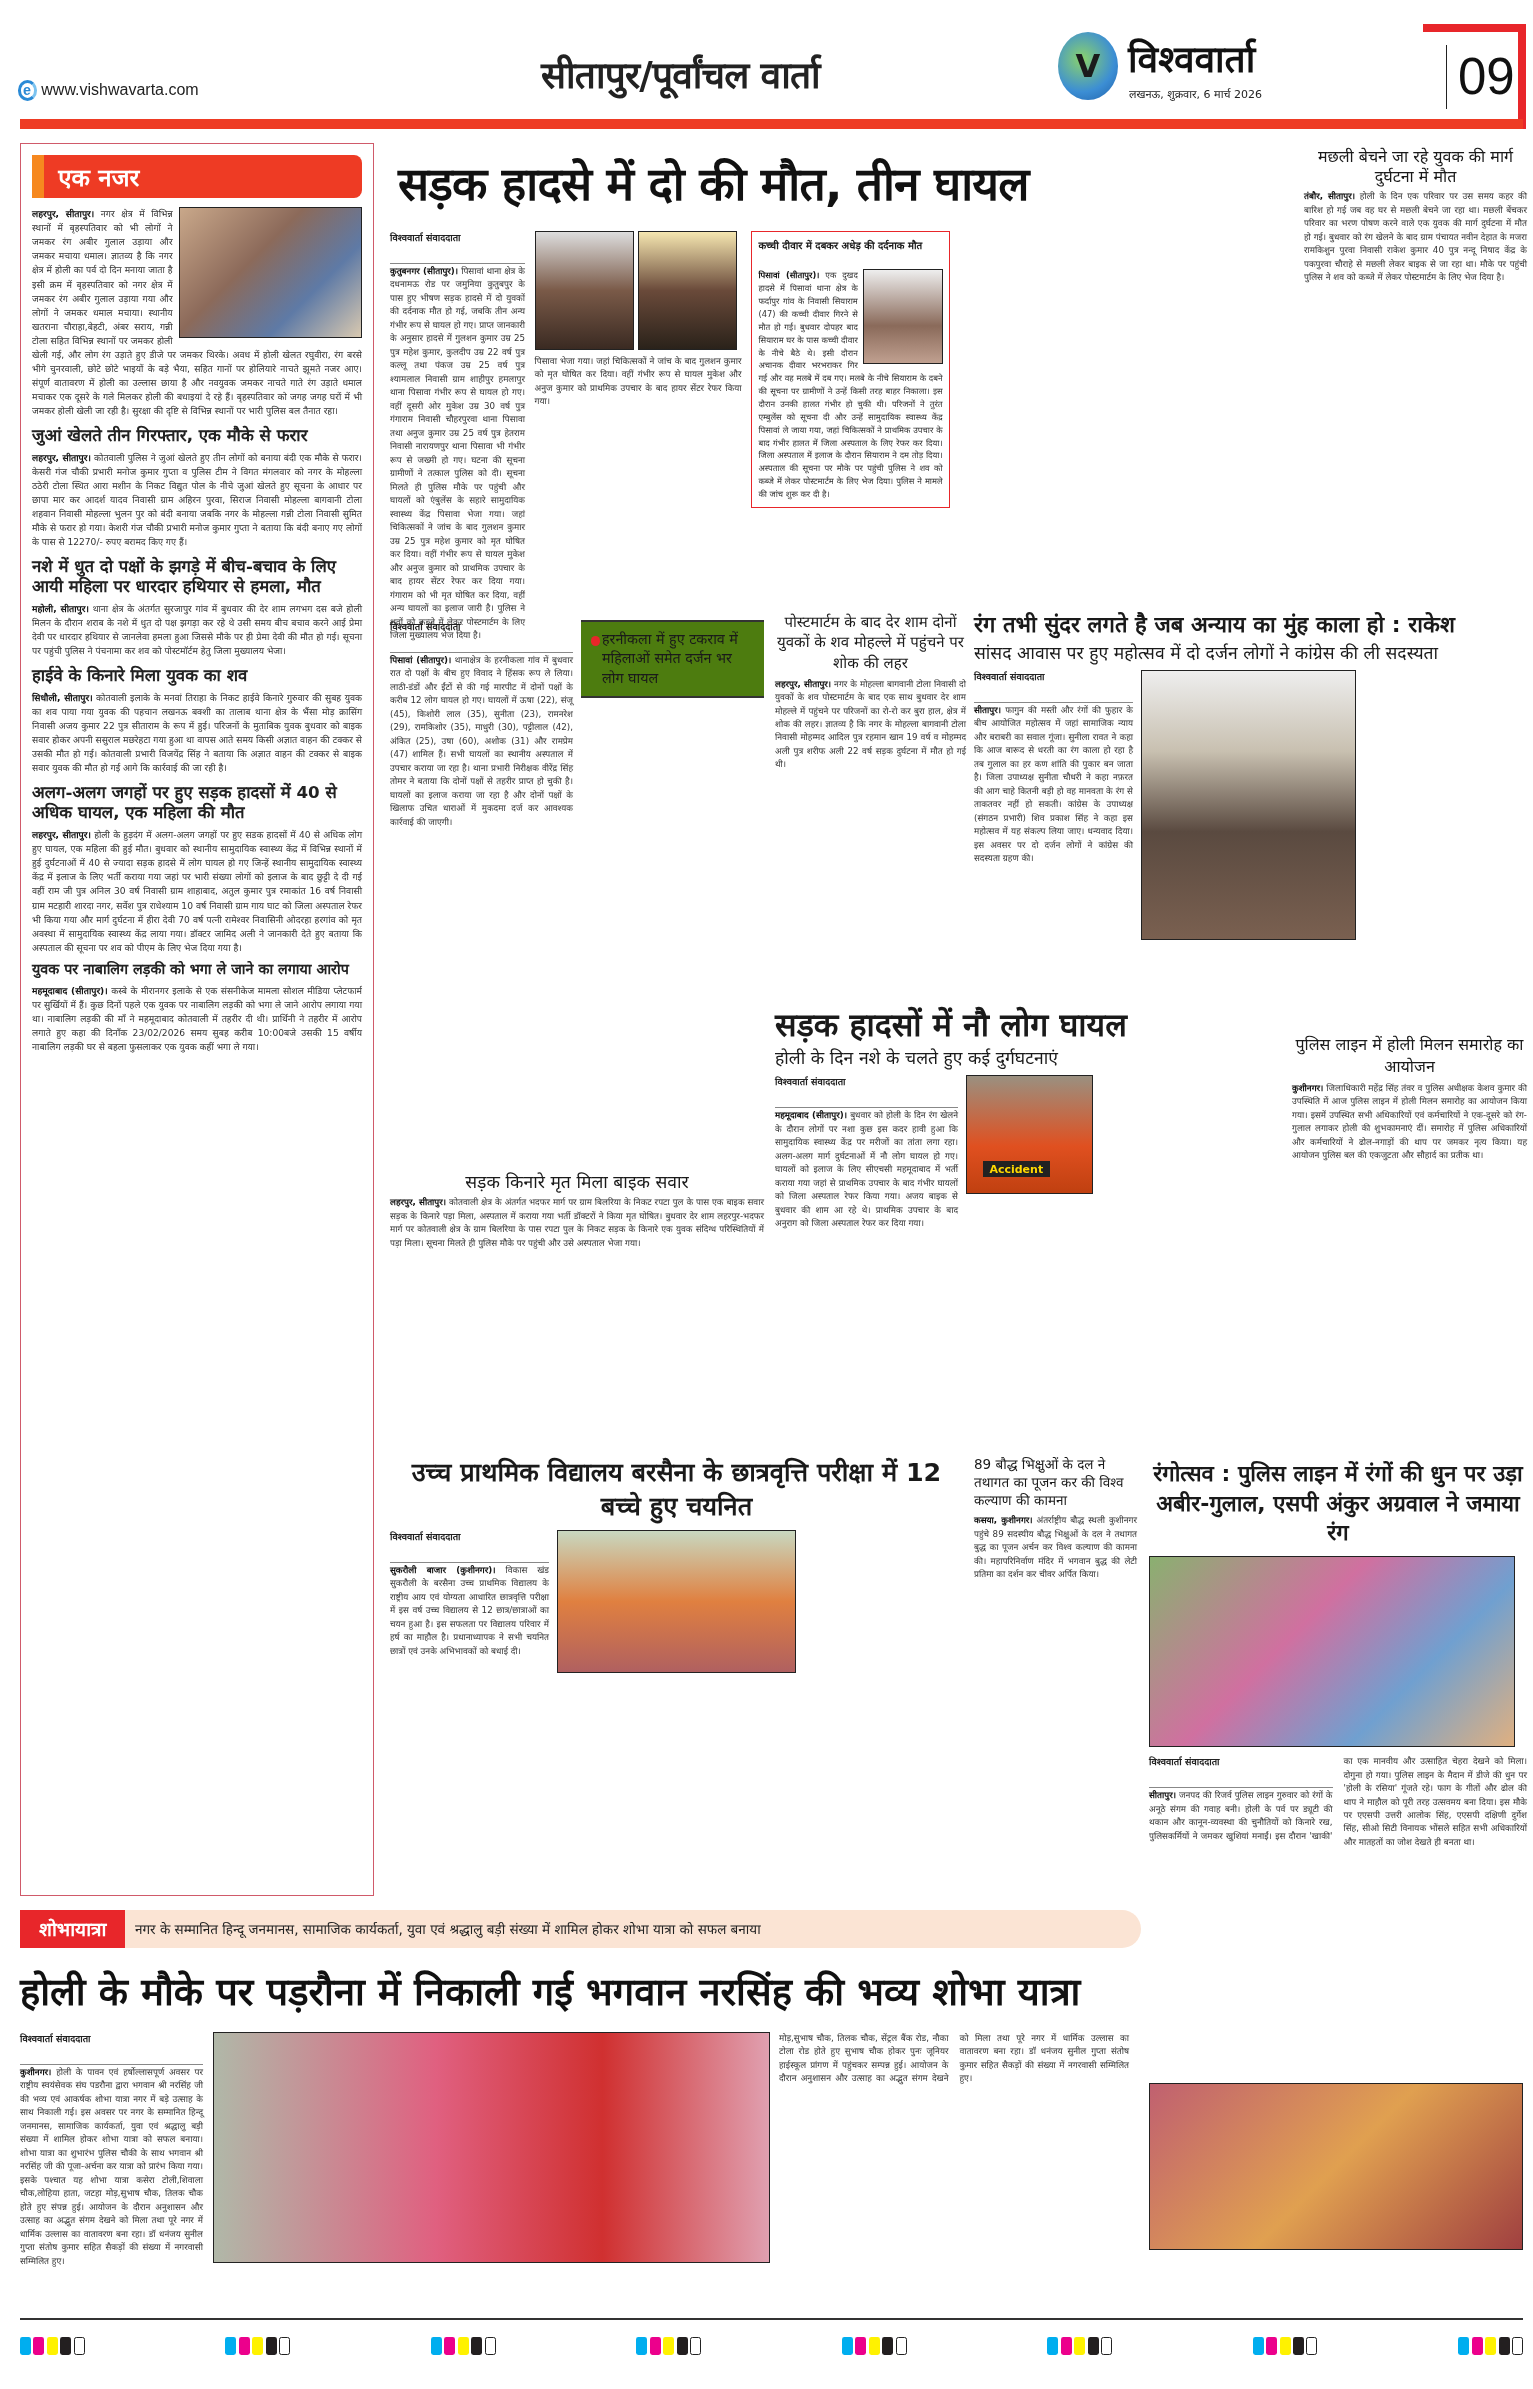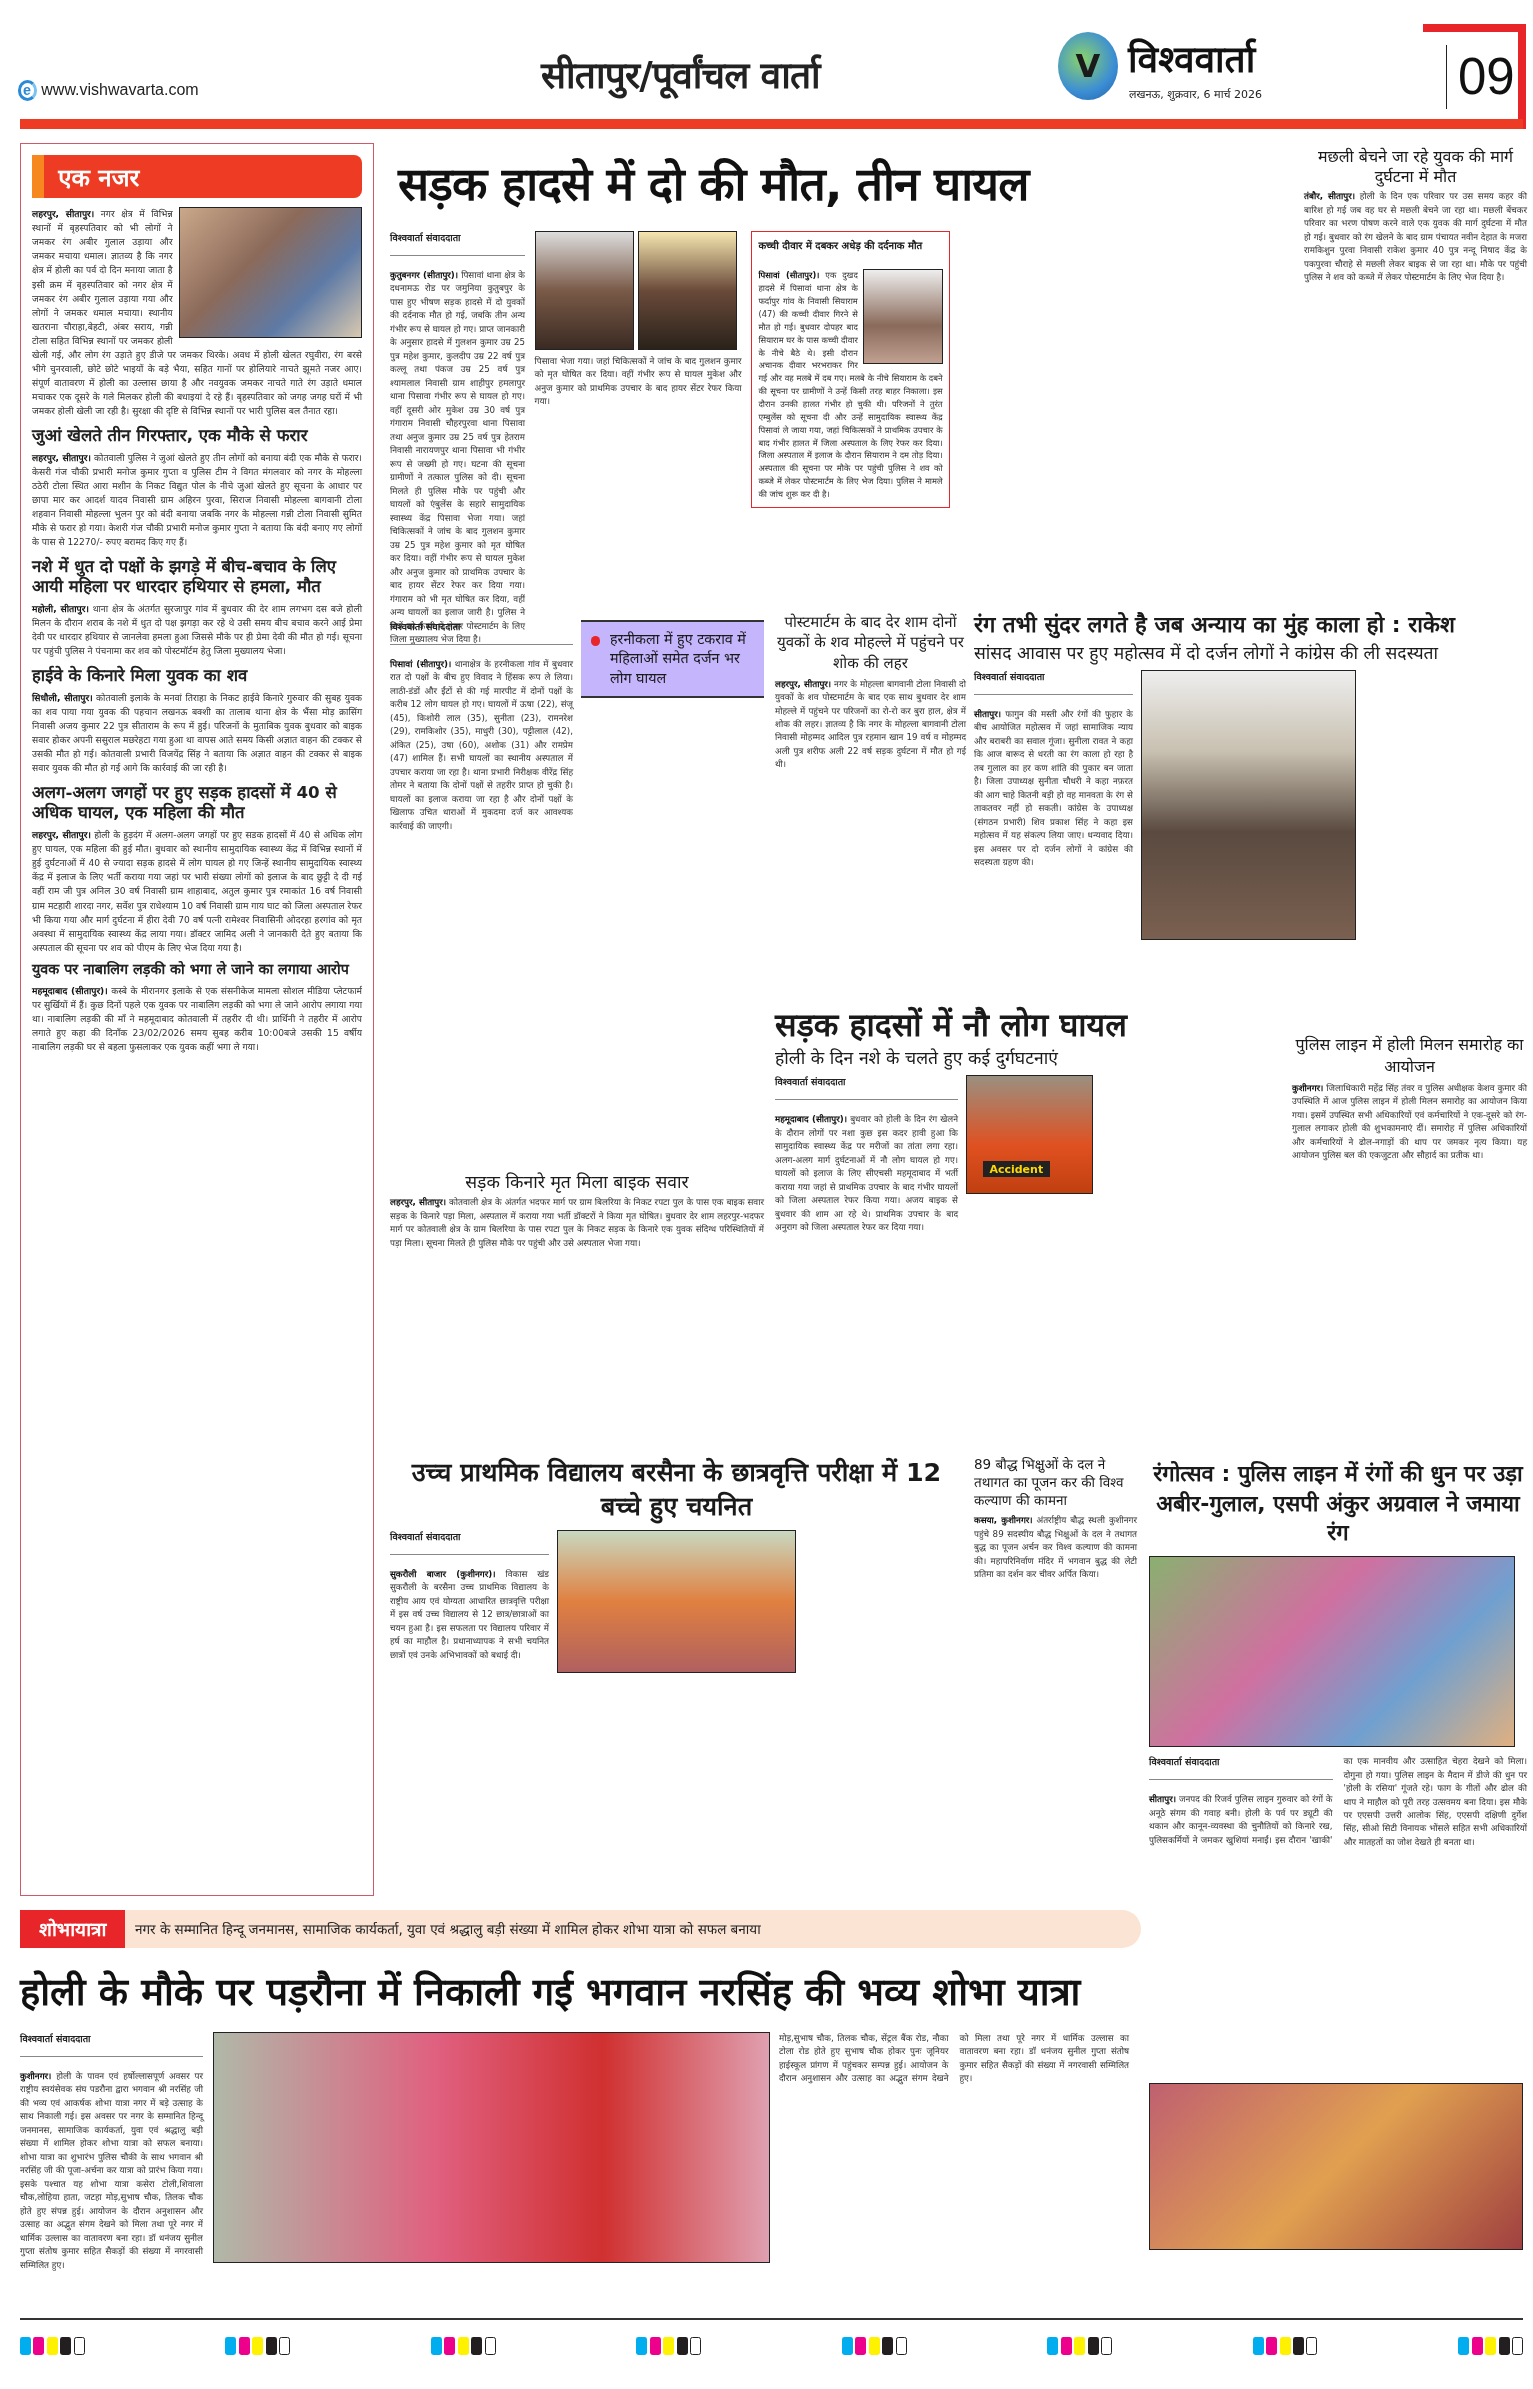--- a/index.html
+++ b/index.html
@@ -14,24 +14,24 @@
 .pgbox{left:1423px;top:24px;width:103px;height:105px;border-top:8px solid #e8262a;border-right:8px solid #e8262a}
 .pgnum{left:1446px;top:45px;font-size:51px;font-family:"Liberation Sans",sans-serif;color:#111;border-left:1.6px solid #222;padding-left:11px;line-height:64px}
 .redbar{left:20px;top:119px;width:1503px;height:9.5px;background:#ee3b24}
 .col-left{left:20px;top:143px;width:354px;height:1753px;border:1.6px solid #d05a6a;padding:11px 11px}
 .ek-nazar{background:#ee3b24;color:#fff;font-weight:bold;font-size:24px;padding:4.8px 14.3px;border-left:12.7px solid #f6881f;border-radius:0 8px 8px 0;margin-bottom:9.5px}
 .h-left{font-size:16.7px;font-weight:bold;line-height:1.25;margin:6.4px 0 4.8px;color:#222}
 .txt{font-size:9.1px;line-height:1.55;color:#333;text-align:justify}
 .txt b{color:#111}
 .photo{background:linear-gradient(135deg,#c9a88a,#8c6a5a 40%,#5e7aa6 70%,#d9c9b0);border:1.6px solid #222}
 .main-head{left:398px;top:151px;font-size:46px;font-weight:bold;color:#111;letter-spacing:-0.8px}
-.byline{font-size:9.5px;font-weight:bold;color:#222;border-bottom:1.6px solid #888;padding-bottom:11px;margin-bottom:13px}
+.byline{font-size:9.5px;font-weight:bold;color:#222;border-bottom:1.6px solid #888;padding-bottom:19px;margin-bottom:1px}
 .col2{column-count:2;column-gap:11px}
 .subbox{border:1.6px solid #e8262a;padding:6.4px}
-.hl{background:#c4b5fd;border-top:2.4px solid #333;border-bottom:2.4px solid #333;padding:8px 9.5px;font-size:14.3px;line-height:1.35;display:flex;gap:10px}
+.hl{background:#4d7c0f;border-top:2.4px solid #333;border-bottom:2.4px solid #333;padding:8px 9.5px;font-size:14.3px;line-height:1.35;display:flex;gap:2px}
 .dot{width:9.5px;height:9.5px;border-radius:50%;background:#e8262a;margin-top:6.4px;flex:none}
 .sec-band{left:20px;top:1910px;width:1121px;height:38px;background:#fbe4d4;border-radius:0 19px 19px 0;display:flex;align-items:center}
 .sec-tag{background:#e8262a;color:#fff;font-size:19px;font-weight:bold;height:38px;display:flex;align-items:center;padding:0 19px}
 .sec-txt{font-size:13.5px;color:#222;padding-left:9.5px}
 .shobha-head{left:20px;top:1964px;font-size:38px;font-weight:bold;color:#111}
 .cmyk{top:2342px;display:flex;gap:2.4px;align-items:center}
 .cmyk span{width:11px;height:17.5px;border-radius:2.4px}
 .vline{background:#333}
 </style>
 </head>

